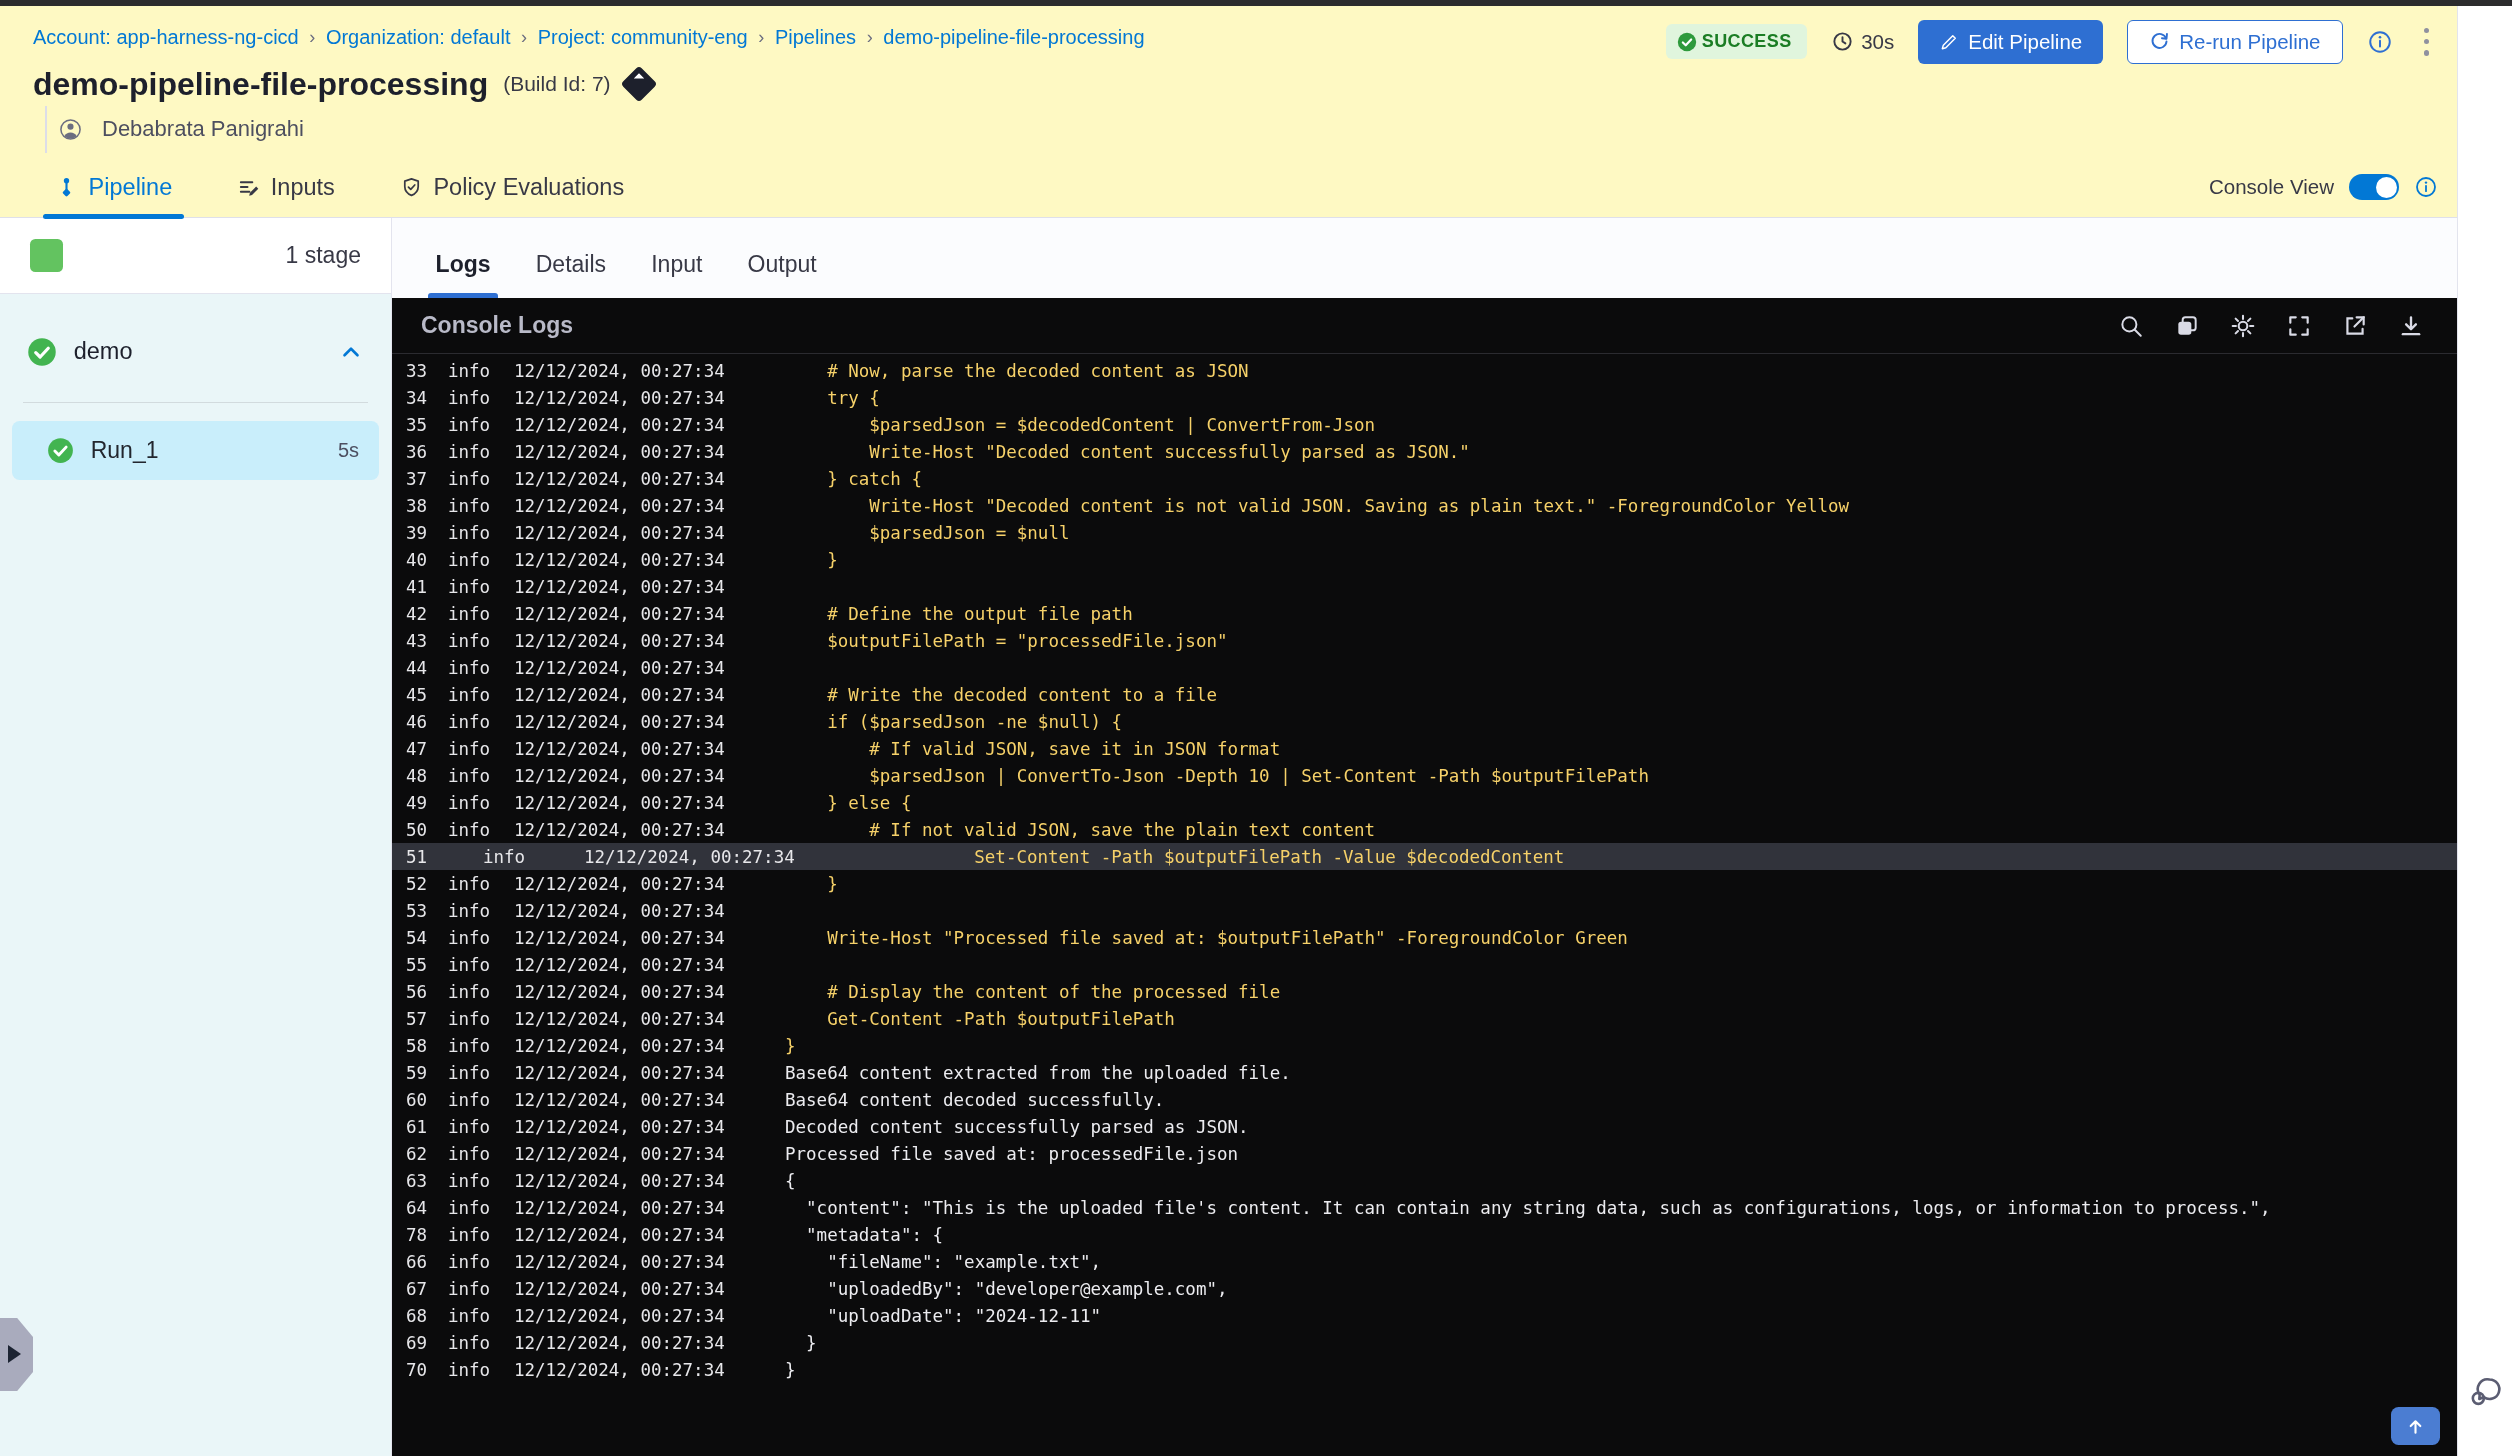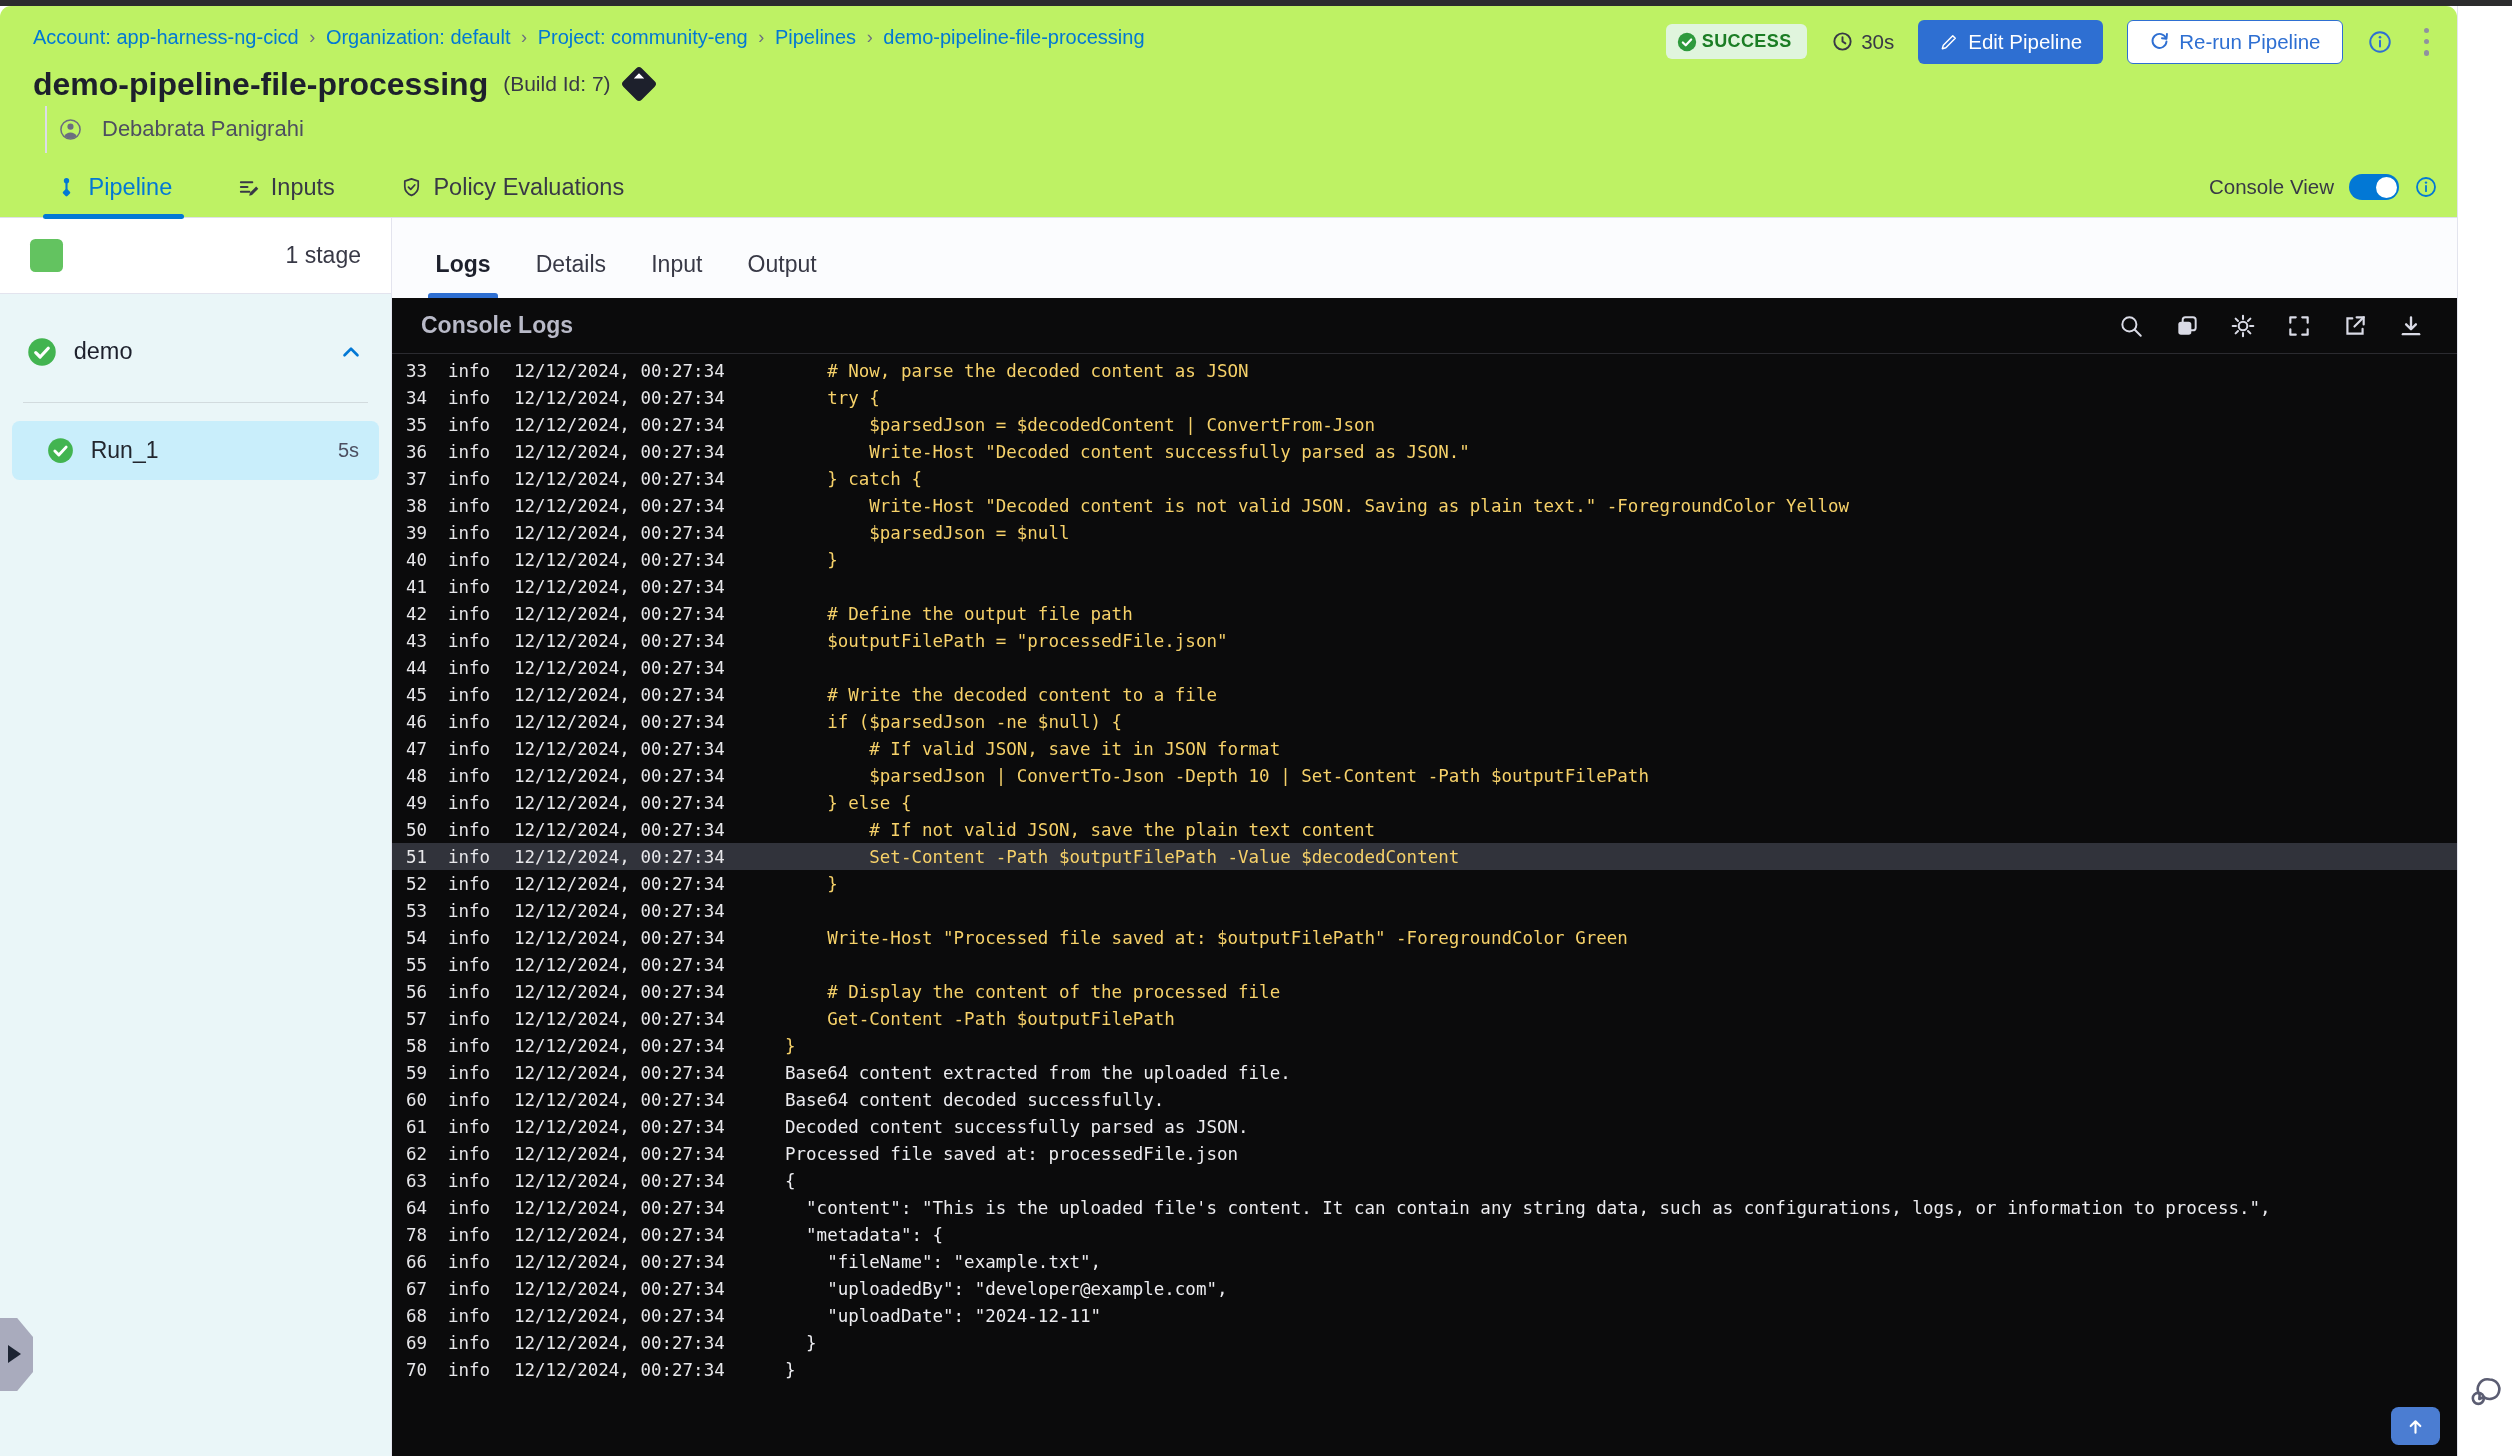--- a/index.html
+++ b/index.html
@@ -1,21 +1,21 @@
 <!DOCTYPE html>
 <html style="font-size:12px"><head>
 <meta charset="utf-8">
 <style>
   * { box-sizing: border-box; margin: 0; padding: 0; }
   html,body { width:2512px; height:1457px; overflow:hidden; background:#ffffff;
     font-family:"Liberation Sans", sans-serif; color:#22262e; }
 
   .top-strip { position:absolute; left:0; top:0; width:2512px; height:6px; background:#2c2c2e; }
 
-  .app-main { position:absolute; left:0; top:6px; right:55px; bottom:0; display:flex; flex-direction:column; background:#bef264;border-radius:11px; }
+  .app-main { position:absolute; left:0; top:6px; right:55px; bottom:0; display:flex; flex-direction:column; background:#fef9c3; }
 
   
   .page-header { padding:20px 33px 0; position:relative; }
   .breadcrumb { display:flex; align-items:center; gap:10.6px; font-size:20px; }
   .breadcrumb a { color:#0278d5; text-decoration:none; cursor:pointer; }
   .breadcrumb .sep { color:#6b6d80; font-size:18px; }
 
   .header-actions { position:absolute; top:13.7px; right:20px; display:flex; align-items:center; gap:24px; }
   .status-badge { display:flex; align-items:center; gap:5px; background:#e0f5dd; color:#1b7d24;
     font-weight:bold; font-size:18px; letter-spacing:0.4px; padding:6.8px 15px 6.8px 10.6px; border-radius:6px; }
@@ -70,21 +70,21 @@
   .log-tab.active::after { content:""; position:absolute; left:-3px; right:-3px; bottom:0; height:5.3px; background:#2e6fd2; border-radius:3px 3px 0 0; }
 
   .console { flex:1; background:#0b0b0c; position:relative; display:flex; flex-direction:column; min-height:0; }
   .console-header { height:56px; flex:none; display:flex; align-items:center; padding:0 33px 0 29px; border-bottom:0.8px solid #2b2b30; }
   .console-title { font-size:23px; font-weight:bold; color:#b9bac8; }
   .console-icons { margin-left:auto; display:flex; align-items:center; gap:30px; color:#dadbe6; }
   .console-icons .icon { cursor:pointer; }
 
   .log-lines { flex:1; padding-top:3px; font-family:"DejaVu Sans Mono", monospace; font-size:17.5px; overflow:hidden; }
   .log-row { height:27px; display:flex; align-items:center; white-space:pre; }
-  .log-row.highlight { background:#31333b; }
+  .log-row.highlight { background:#31333b;gap:35px; }
   .col-num { width:35px; text-align:right; color:#e7e7ea; flex:none; }
   .col-level { width:46px; margin-left:21px; color:#e7e7ea; flex:none; }
   .col-time { width:222px; margin-left:20px; color:#e7e7ea; flex:none; }
   .col-msg { margin-left:49px; }
   .msg-script { color:#f6d169; }
   .msg-output { color:#ececf0; }
 
   .scroll-top-btn { position:absolute; right:16.7px; bottom:10.6px; width:49px; height:38px; border-radius:7.6px;
     background:#4b7dd2; border:none; color:#fff; display:flex; align-items:center; justify-content:center; cursor:pointer; }
 

